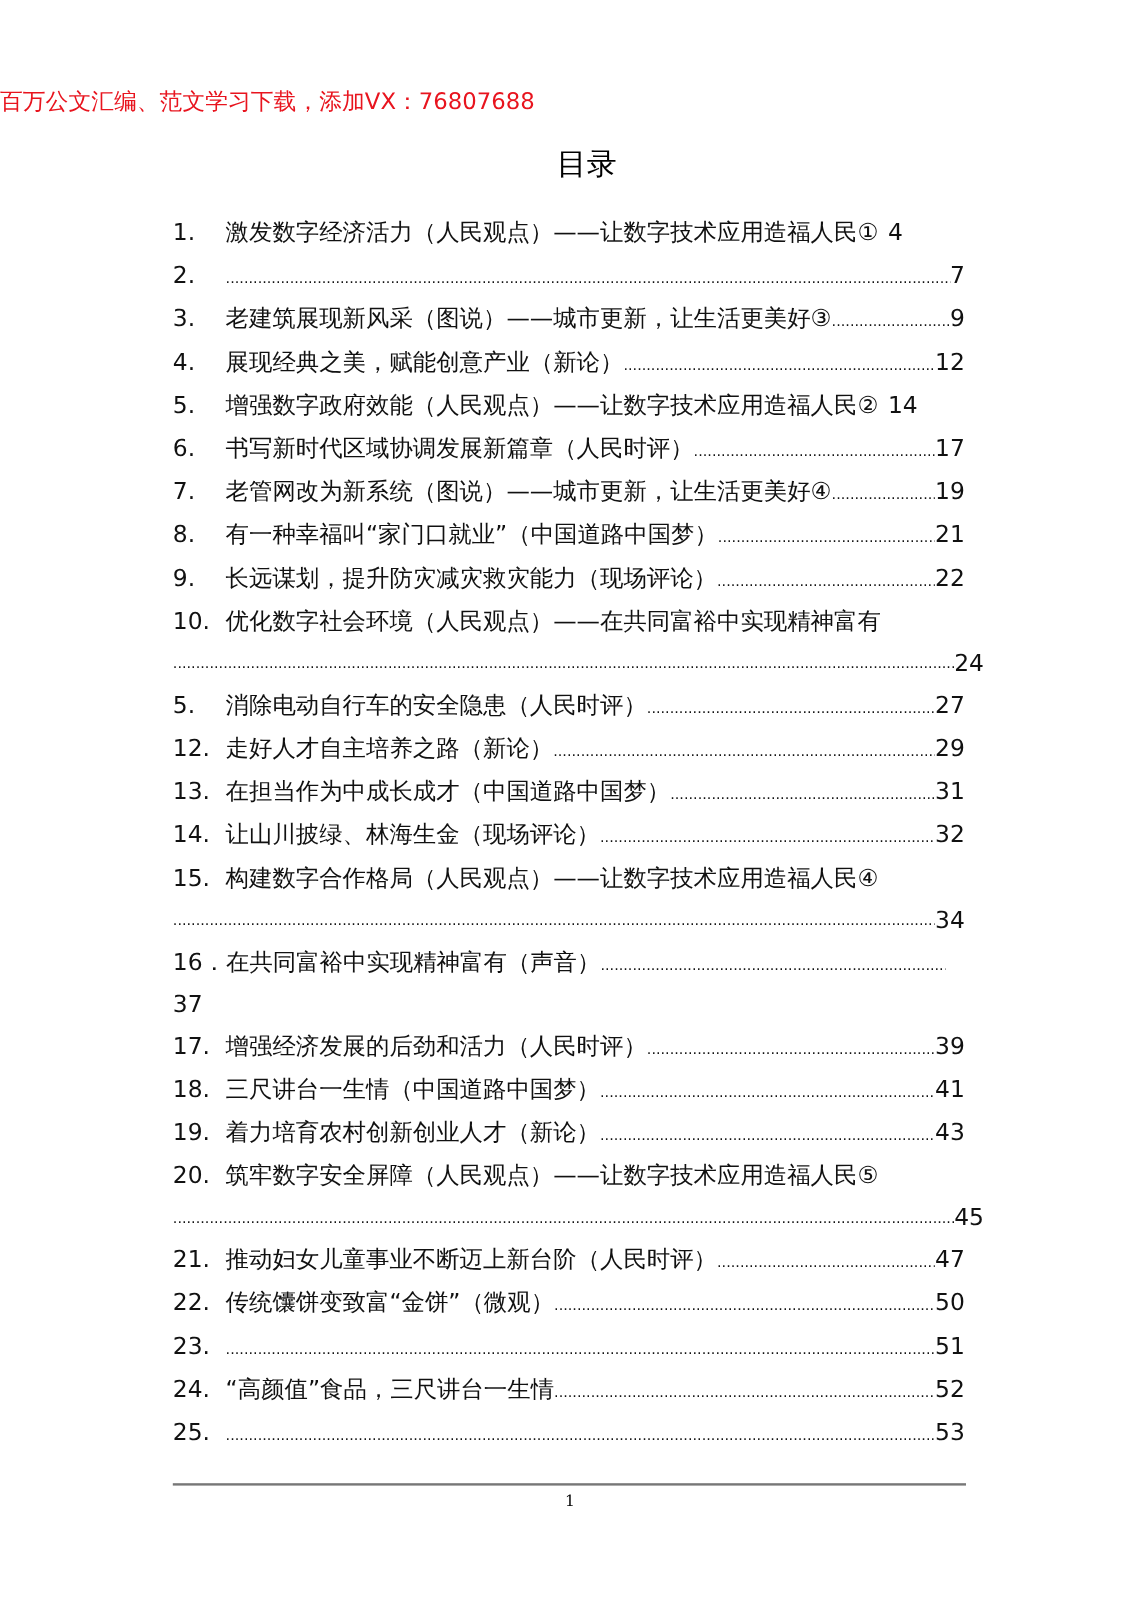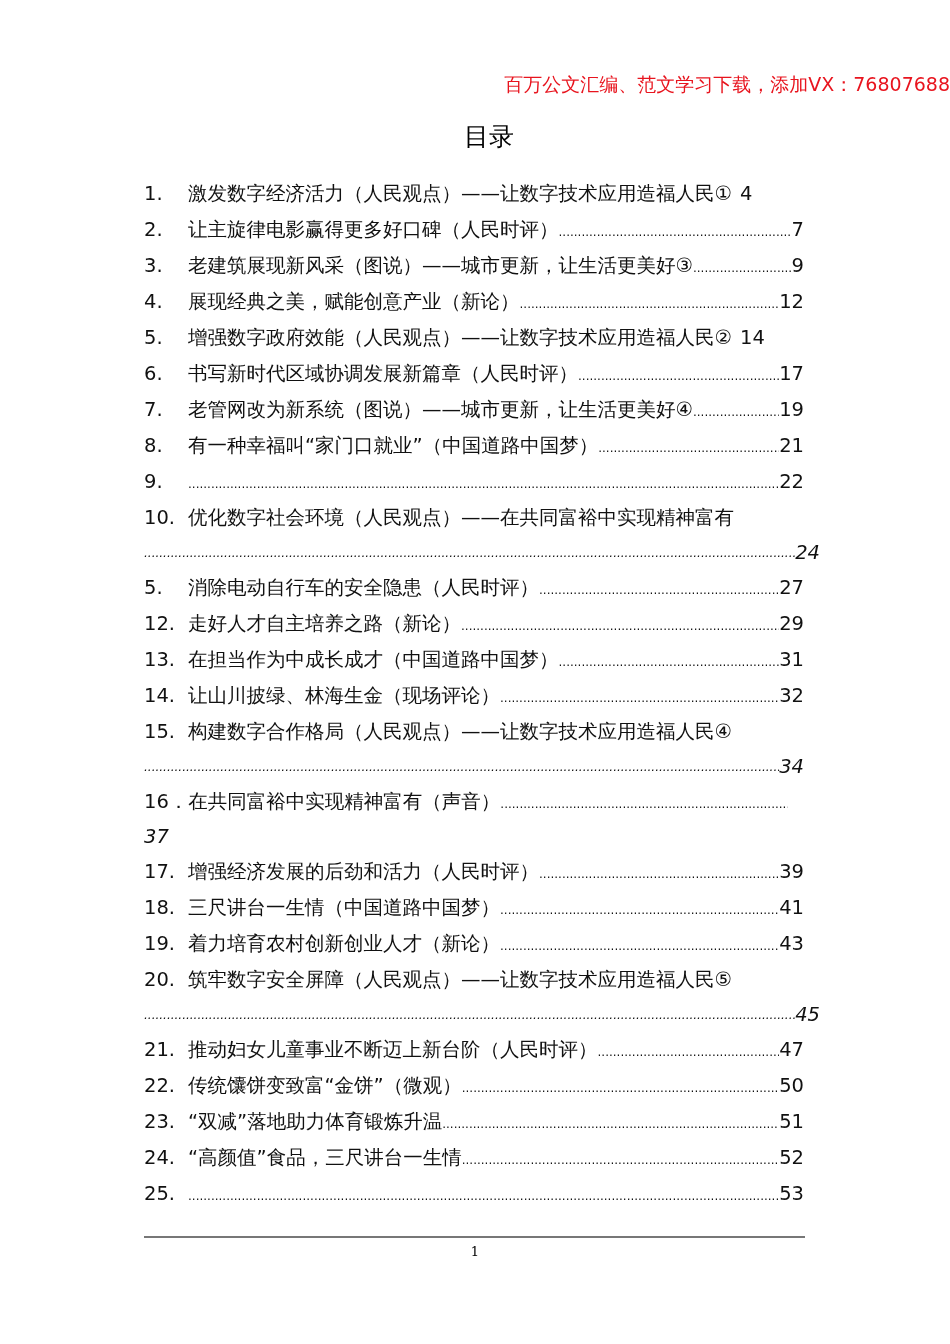--- a/index.html
+++ b/index.html
@@ -1,32 +1,32 @@
 <!DOCTYPE html>
 <html><head>
 <meta charset="utf-8">
 <style>
   html, body { margin: 0; padding: 0; background: #ffffff; }
   body { width: 950px; height: 1344px; position: relative; overflow: hidden;
          font-family: "DejaVu Sans", "Liberation Sans", sans-serif; color: #111; }
-  .banner { position: absolute; top: 72px; left: 0; width: 950px; text-align: right;
+  .banner { position: absolute; top: 72px; left: 0; width: 950px; text-align: left;
             color: #e8141e; font-size: 19px; letter-spacing: 0px; }
   .title { position: absolute; top: 120px; left: 0; width: 978px; text-align: center;
            font-size: 25px; color: #000; }
   .toc { position: absolute; top: 176px; left: 144px; width: 660px; }
   .entry { font-size: 19.5px; line-height: 36px; height: 36px; white-space: nowrap;
            display: flex; align-items: baseline; }
   .entry .num { display: inline-block; width: 44px; flex: none; }
   .entry .txt { flex: none; }
   .entry .dots { flex: 1 1 auto; overflow: hidden; color: #111; letter-spacing: 0px;
                  font-size: 12px; min-width: 0; }
   .entry .dots::before { content: "................................................................................................................................................................................................................................"; }
   .entry .pg { flex: none; }
   .entry.over { width: 690px; }
-  .cont { font-size: 19.5px; line-height: 34px; height: 34px; display: flex; align-items: center; white-space: nowrap; font-style: italic; }
+  .cont { font-size: 19.5px; line-height: 34px; height: 34px; display: flex; align-items: center; white-space: nowrap; }
   .cont .dots { flex: 1 1 auto; overflow: hidden; font-size: 12px; min-width: 0; }
   .cont .dots::before { content: "................................................................................................................................................................................................................................"; }
   .cont .pg { flex: none; }
   .footer-line { position: absolute; top: 1236px; left: 144px; width: 661px; height: 2px; background: #777; }
   .footer-page { position: absolute; top: 1244px; left: 0; width: 950px; text-align: center;
                  font-family: "DejaVu Serif", serif; font-size: 13px; color: #000; }
 </style>
 </head>
 <body>
 
@@ -37,21 +37,20 @@
 
   <div class="entry over">
     <span class="num">1.</span>
     <span class="txt">激发数字经济活力（人民观点）——让数字技术应用造福人民①</span>
     <span style="width:8px;display:inline-block"></span>
     <span class="pg">4</span>
   </div>
 
   <div class="entry">
     <span class="num">2.</span>
-    <span class="txt">让主旋律电影赢得更多好口碑（人民时评）</span>
     <span class="dots"></span>
     <span class="pg">7</span>
   </div>
 
   <div class="entry">
     <span class="num">3.</span>
     <span class="txt">老建筑展现新风采（图说）——城市更新，让生活更美好③</span>
     <span class="dots"></span>
     <span class="pg">9</span>
   </div>
@@ -86,20 +85,21 @@
 
   <div class="entry">
     <span class="num">8.</span>
     <span class="txt">有一种幸福叫“家门口就业”（中国道路中国梦）</span>
     <span class="dots"></span>
     <span class="pg">21</span>
   </div>
 
   <div class="entry">
     <span class="num">9.</span>
+    <span class="txt">长远谋划，提升防灾减灾救灾能力（现场评论）</span>
     <span class="dots"></span>
     <span class="pg">22</span>
   </div>
 
   <div class="entry">
     <span class="num">10.</span>
     <span class="txt">优化数字社会环境（人民观点）——在共同富裕中实现精神富有</span>
   </div>
   <div class="cont" style="width:676px">
     <span class="dots"></span>
@@ -191,21 +191,20 @@
 
   <div class="entry">
     <span class="num">22.</span>
     <span class="txt">传统馕饼变致富“金饼”（微观）</span>
     <span class="dots"></span>
     <span class="pg">50</span>
   </div>
 
   <div class="entry">
     <span class="num">23.</span>
-    <span class="txt">“双减”落地助力体育锻炼升温</span>
     <span class="dots"></span>
     <span class="pg">51</span>
   </div>
 
   <div class="entry">
     <span class="num">24.</span>
     <span class="txt">“高颜值”食品，三尺讲台一生情</span>
     <span class="dots"></span>
     <span class="pg">52</span>
   </div>

